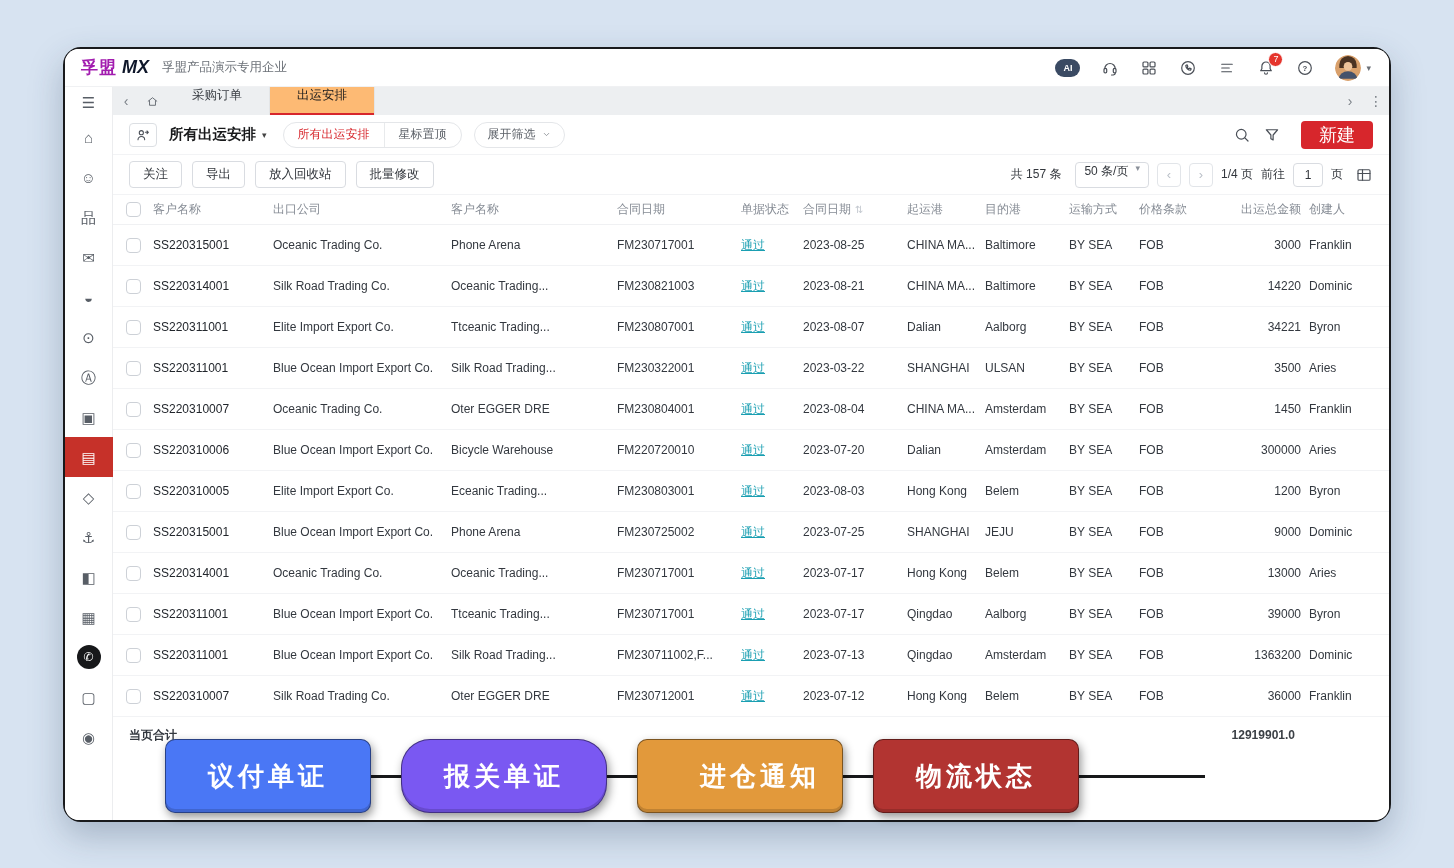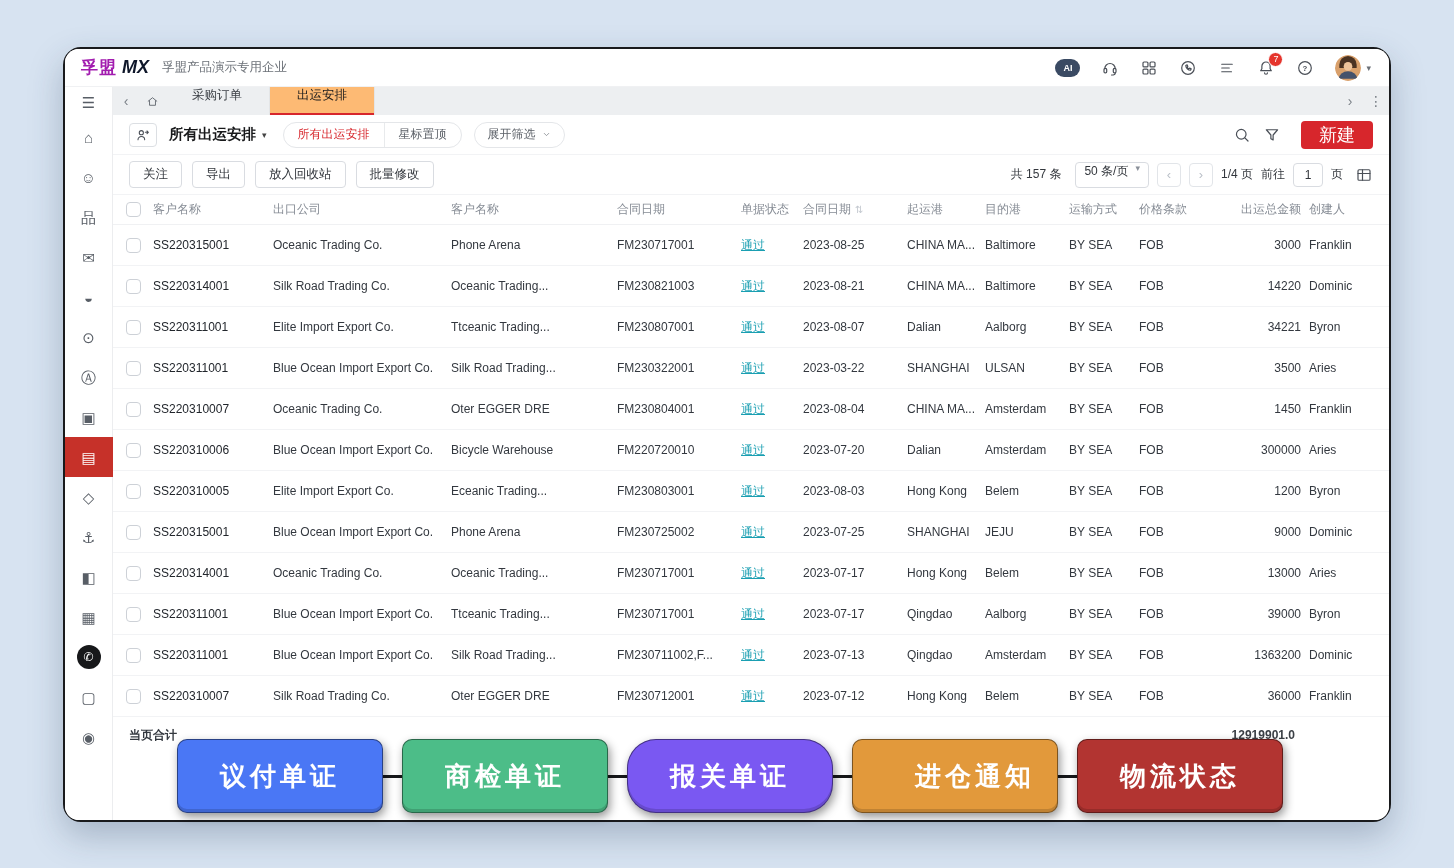--- a/index.html
+++ b/index.html
@@ -94,21 +94,21 @@
   .tr .td:nth-child(2){color:#22262c}
   .td.right{text-align:right}
   .td.status-link{color:var(--status);text-decoration:underline;cursor:pointer}
   .tfoot{height:36px;flex:0 0 36px;display:flex;align-items:center;padding:0 16px;position:relative;background:#fff}
   .foot-label{font-size:12px;font-weight:bold;color:#33383f}
   .foot-total{position:absolute;right:94px;font-size:12px;color:#3a3f45;font-weight:bold}
 
   
   .flow{position:absolute;left:0;top:690px;width:100%;height:78px;pointer-events:none}
   .flow-line{position:absolute;left:214px;width:926px;top:36px;height:3px;background:#17181a}
-  .flow-btns{position:absolute;left:112px;top:0;display:flex;gap:19px}
+  .flow-btns{position:absolute;left:100px;top:0;display:flex;gap:30px}
   .flow-btn{width:206px;height:74px;border-radius:10px;color:#fff;font-size:26px;font-weight:bold;letter-spacing:4px;
     border:1.5px solid rgba(0,0,0,.45);box-shadow:2px 4px 10px rgba(0,0,0,.42), inset 0 -3px 0 rgba(0,0,0,.15);
     cursor:pointer;pointer-events:auto;font-family:inherit;display:flex;align-items:center;justify-content:center;position:relative;z-index:1}
 </style>
 </head>
 <body>
 
 <div class="window">
   <div class="win-clip">
 
@@ -543,19 +543,18 @@
 
         </main>
       </div>
     </div>
   </div>
 
   <div class="flow">
     <div class="flow-line"></div>
     <div class="flow-btns">
         <button class="flow-btn" style="background: rgb(74, 119, 245);">议付单证</button>
-        <button class="flow-btn" style="background: rgb(76, 189, 136);">商检单证</button>
         <button class="flow-btn" style="background: rgb(122, 88, 242); border-radius: 29px;">报关单证</button>
         <button class="flow-btn" style="background: rgb(226, 153, 59); padding-left: 40px;">进仓通知</button>
         <button class="flow-btn" style="background: rgb(178, 52, 49);">物流状态</button>
       </div>
   </div>
 </div>
 
 </body></html>

